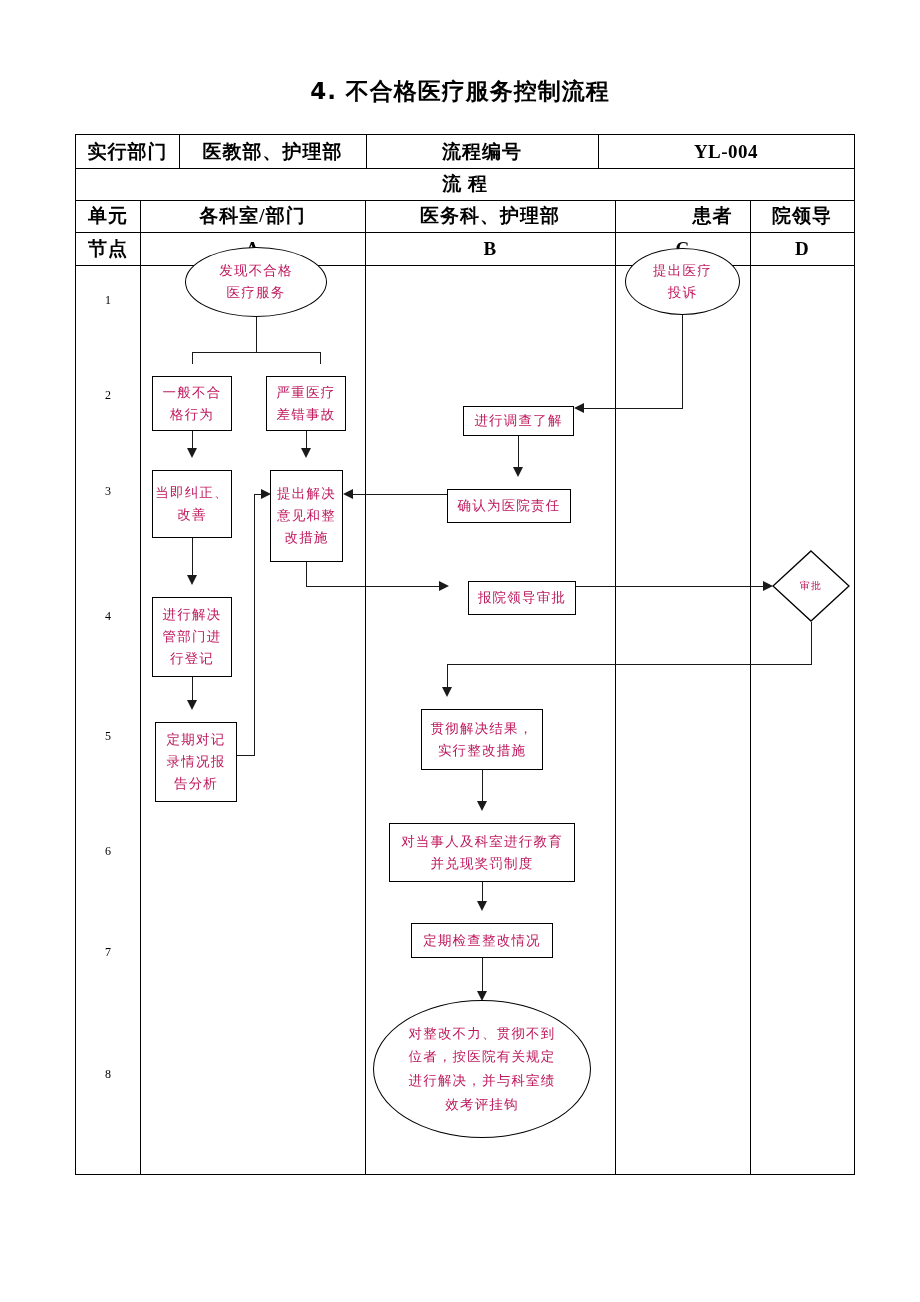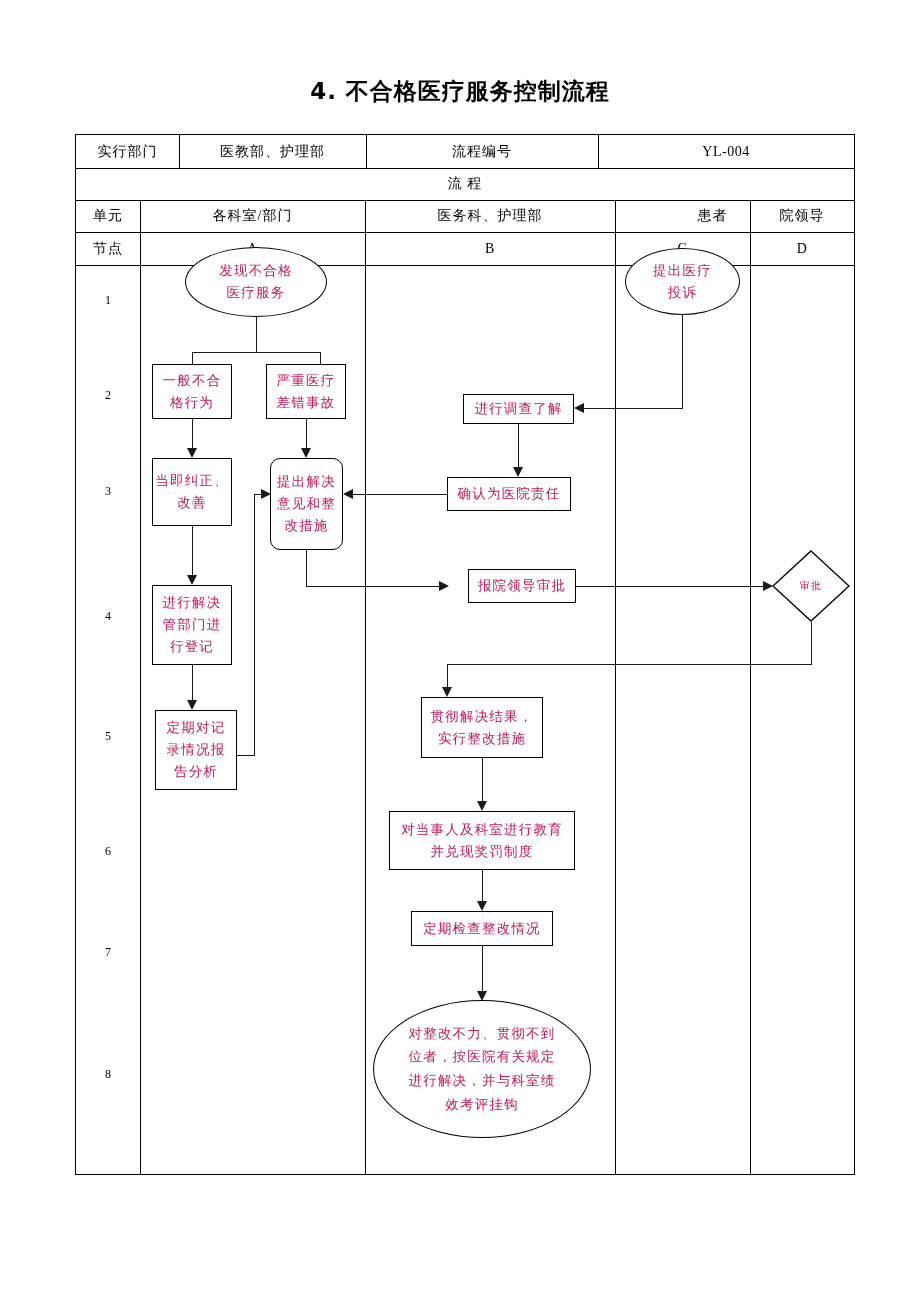--- a/index.html
+++ b/index.html
@@ -58,23 +58,24 @@
     top: 0;
     width: 0;
     border-left: 1px solid #000;
   }
 
   .cell {
     position: absolute;
     display: flex;
     align-items: center;
     justify-content: center;
-    font-size: 14px;
+    font-size: 19px;
     letter-spacing: 1px;
     white-space: nowrap;
+    font-weight: bold;
   }
   .cell.mono { font-family: "Liberation Serif", serif; letter-spacing: 0.5px; }
 
   
   .rownum {
     position: absolute;
     width: 64px;
     text-align: center;
     font-size: 12px;
     font-family: "Liberation Serif", serif;
@@ -90,20 +91,21 @@
     justify-content: center;
     text-align: center;
     font-size: 13.5px;
     line-height: 1.62;
     letter-spacing: 1.2px;
     color: #be185d;
   }
   .node.box {
     border: 1px solid #000;
     background: #fff;
+    margin-top: 12px;
   }
   .node.ellipse {
     border: 1px solid #000;
     border-radius: 50%;
     background: #fff;
   }
   .node.diamond-wrap {
     background: transparent;
   }
   .diamond-shape {
@@ -277,21 +279,21 @@
 
   <div class="node box" style="left:463px; top:394px; width:111px; height:30px;">
     <span>进行调查了解</span>
   </div>
 
   <div class="node box" style="left:152px; top:458px; width:80px; height:68px;">
     <span>当即纠正、</span>
     <span>改善</span>
   </div>
 
-  <div class="node box" style="left:270px; top:458px; width:73px; height:92px;border-radius:10px;">
+  <div class="node box" style="left:270px; top:458px; width:73px; height:92px;">
     <span>提出解决</span>
     <span>意见和整</span>
     <span>改措施</span>
   </div>
 
   <div class="node box" style="left:447px; top:477px; width:124px; height:34px;">
     <span>确认为医院责任</span>
   </div>
 
   <div class="node box" style="left:152px; top:585px; width:80px; height:80px;">

